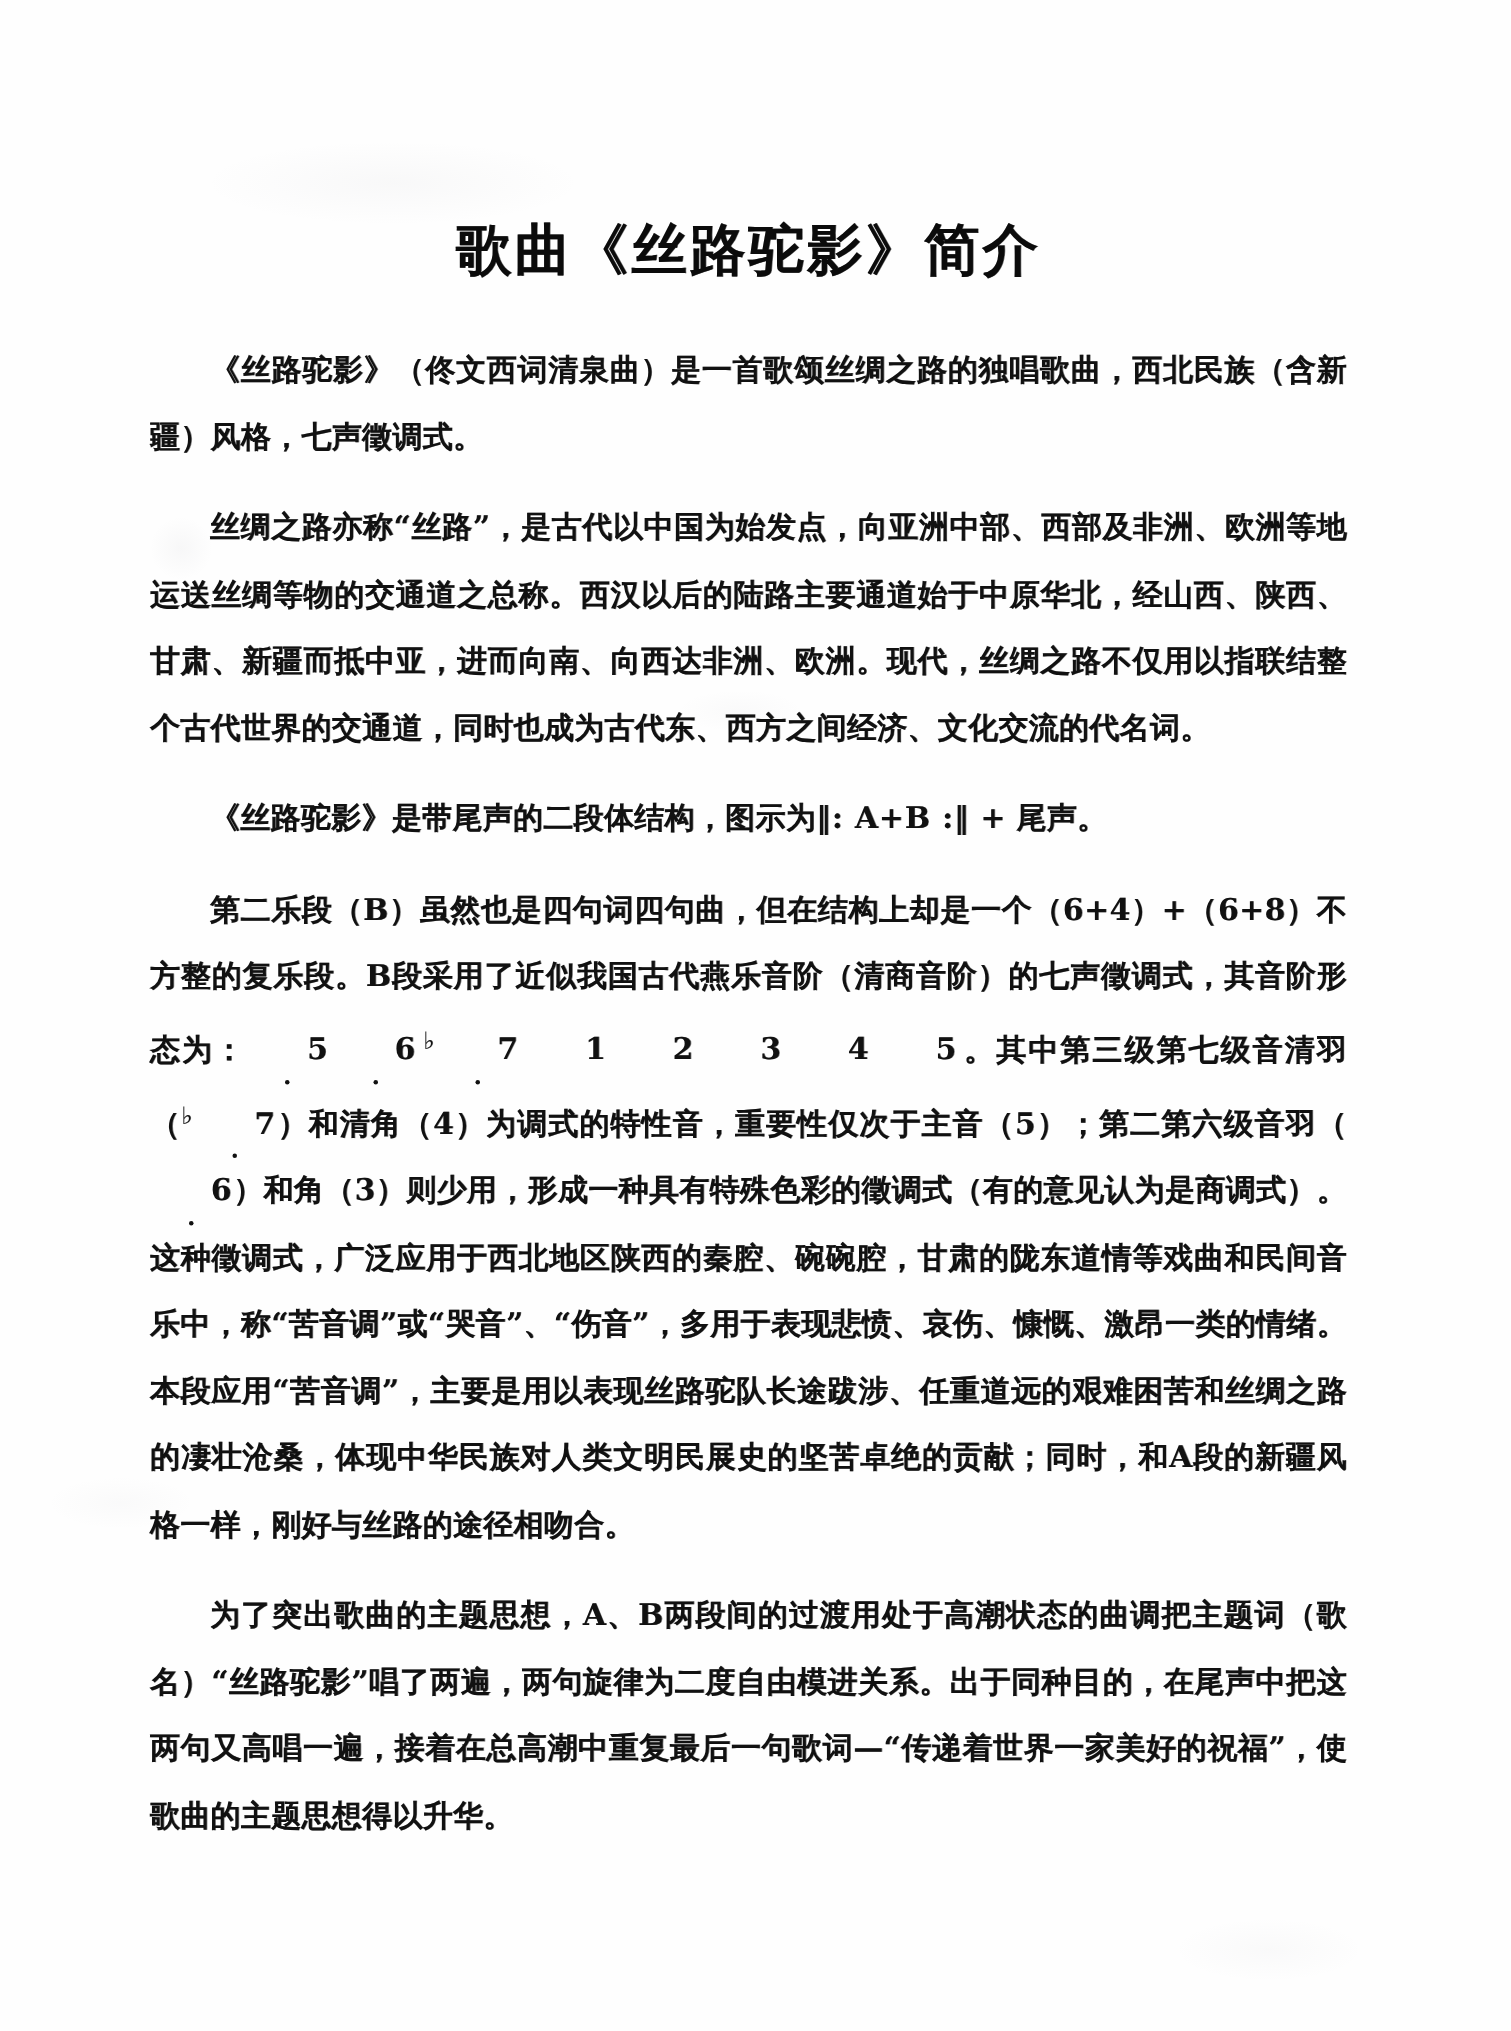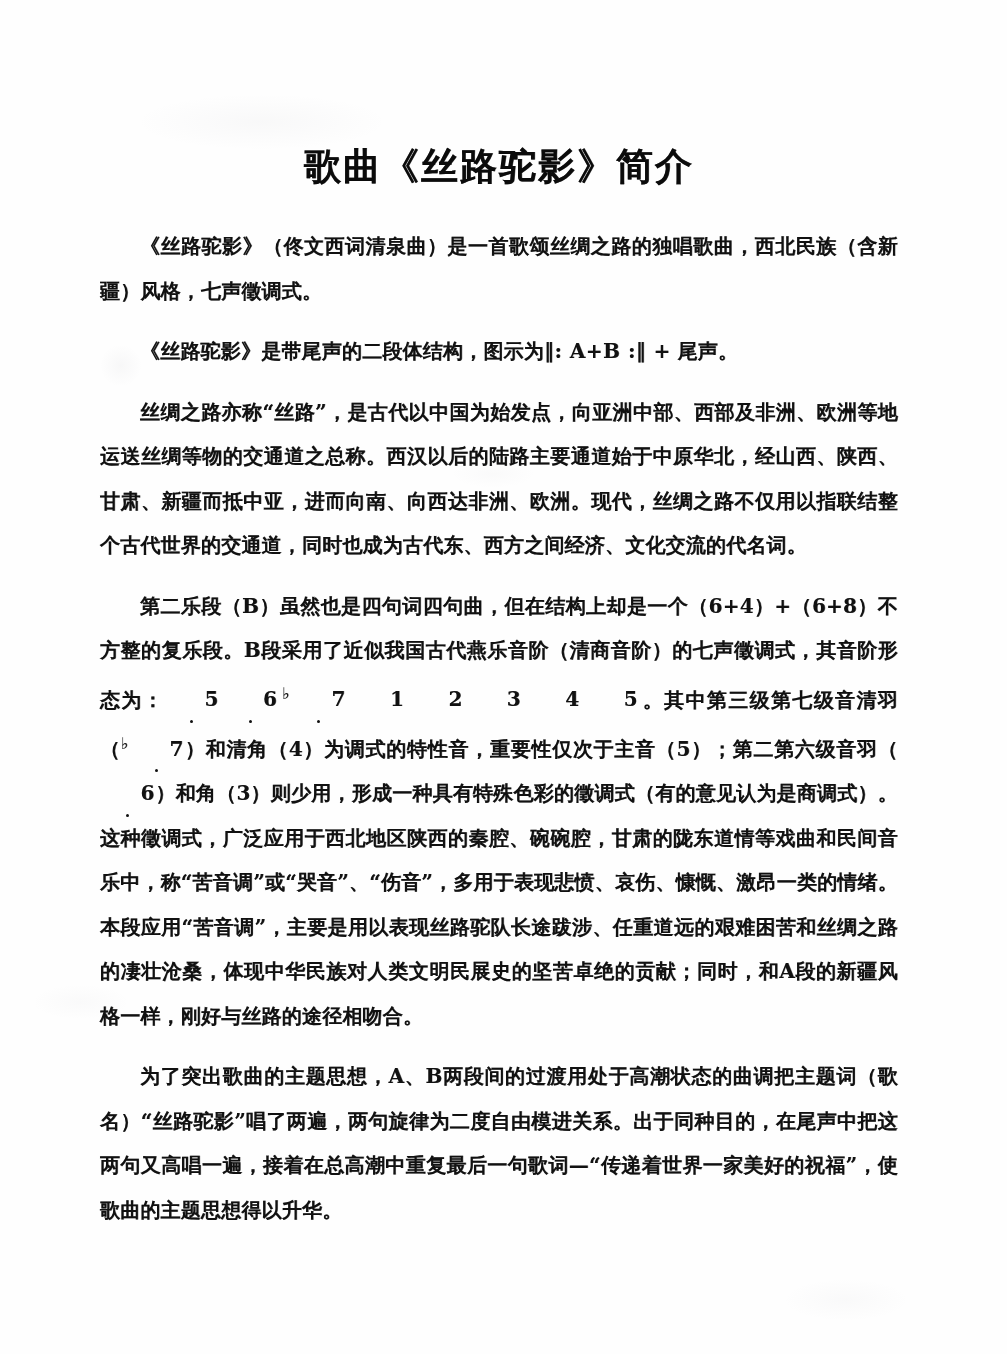--- a/index.html
+++ b/index.html
@@ -122,23 +122,23 @@
   <div id="paper-noise"></div>
 
   <div class="content">
 
     <h1 id="doc-title">歌曲《丝路驼影》简介</h1>
 
     <div id="body-copy">
 
       <p class="para">《丝路驼影》（佟文西词清泉曲）是一首歌颂丝绸之路的独唱歌曲，西北民族（含新疆）风格，七声徵调式。</p>
 
+      <p class="para">丝绸之路亦称“丝路”，是古代以中国为始发点，向亚洲中部、西部及非洲、欧洲等地运送丝绸等物的交通道之总称。西汉以后的陆路主要通道始于中原华北，经山西、陕西、甘肃、新疆而抵中亚，进而向南、向西达非洲、欧洲。现代，丝绸之路不仅用以指联结整个古代世界的交通道，同时也成为古代东、西方之间经济、文化交流的代名词。</p>
+
       <p class="para"><span>《丝路驼影》是带尾声的二段体结构，图示为</span><span class="repeat-figure">‖: A+B :‖</span> <span>+ 尾声。</span></p>
-
-      <p class="para">丝绸之路亦称“丝路”，是古代以中国为始发点，向亚洲中部、西部及非洲、欧洲等地运送丝绸等物的交通道之总称。西汉以后的陆路主要通道始于中原华北，经山西、陕西、甘肃、新疆而抵中亚，进而向南、向西达非洲、欧洲。现代，丝绸之路不仅用以指联结整个古代世界的交通道，同时也成为古代东、西方之间经济、文化交流的代名词。</p>
 
 
       <p class="para"><span>第二乐段（B）虽然也是四句词四句曲，但在结构上却是一个（6+4）+（6+8）不方整的复乐段。B段采用了近似我国古代燕乐音阶（清商音阶）的七声徵调式，其音阶形态为：</span><span class="notation-run"><span class="jianpu low lat">5</span><span class="jianpu low lat">6</span><span class="flat">♭</span><span class="jianpu low lat">7</span><span class="jianpu lat">1</span><span class="jianpu lat">2</span><span class="jianpu lat">3</span><span class="jianpu lat">4</span><span class="jianpu lat">5</span></span><span>。其中第三级第七级音清羽（</span><span class="flat">♭</span><span class="jianpu low lat">7</span><span>）和清角（4）为调式的特性音，重要性仅次于主音（5）；第二第六级音羽（</span><span class="jianpu low lat">6</span><span>）和角（3）则少用，形成一种具有特殊色彩的徵调式（有的意见认为是商调式）。这种徵调式，广泛应用于西北地区陕西的秦腔、碗碗腔，甘肃的陇东道情等戏曲和民间音乐中，称“苦音调”或“哭音”、“伤音”，多用于表现悲愤、哀伤、慷慨、激昂一类的情绪。本段应用“苦音调”，主要是用以表现丝路驼队长途跋涉、任重道远的艰难困苦和丝绸之路的凄壮沧桑，体现中华民族对人类文明民展史的坚苦卓绝的贡献；同时，和A段的新疆风格一样，刚好与丝路的途径相吻合。</span></p>
 
       <p class="para">为了突出歌曲的主题思想，A、B两段间的过渡用处于高潮状态的曲调把主题词（歌名）“丝路驼影”唱了两遍，两句旋律为二度自由模进关系。出于同种目的，在尾声中把这两句又高唱一遍，接着在总高潮中重复最后一句歌词—“传递着世界一家美好的祝福”，使歌曲的主题思想得以升华。</p>
 
     </div>
 
   </div>
 </div>

